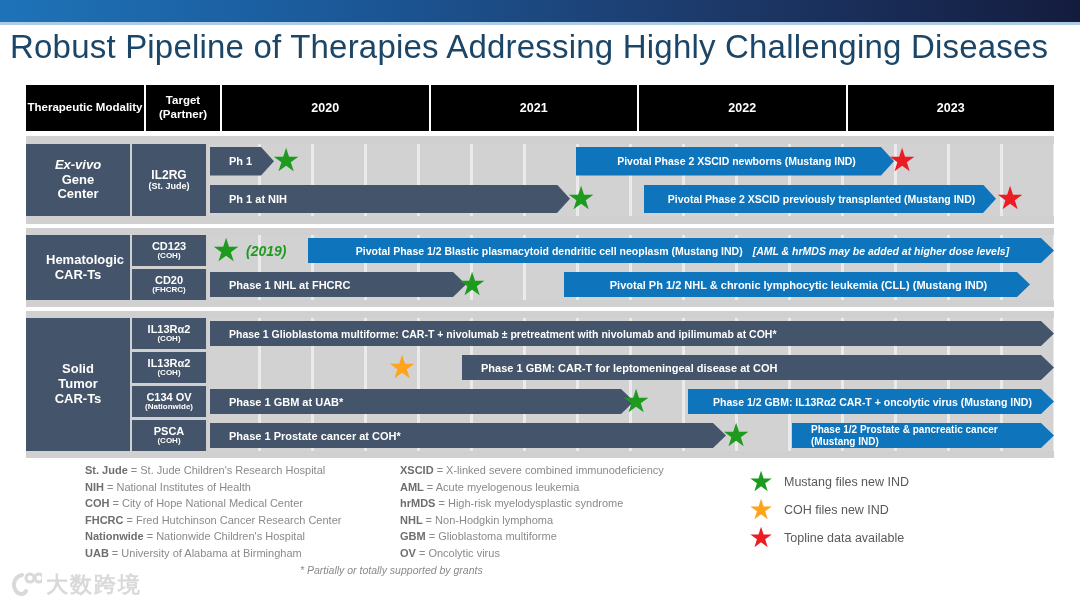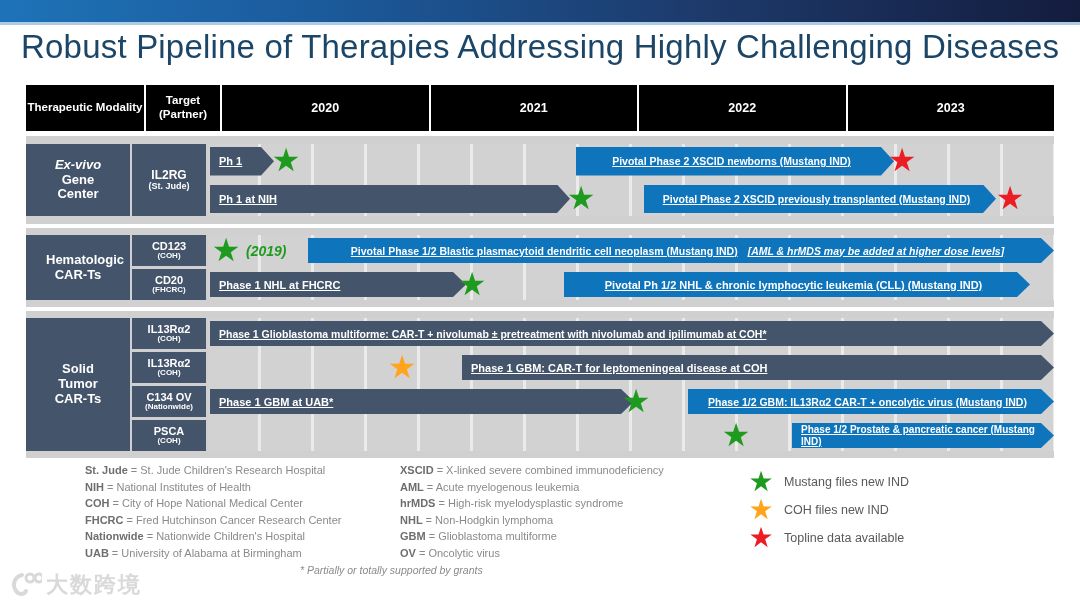--- a/index.html
+++ b/index.html
@@ -5,21 +5,21 @@
   html,body{margin:0;padding:0;background:#fff;}
   .slide{position:relative;width:1080px;height:608px;background:#ffffff;overflow:hidden;
          font-family:"Liberation Sans",sans-serif;}
 
   
   .topbar{position:absolute;left:0;top:0;width:1080px;height:22px;
           background:linear-gradient(to right,#1E73B8,#1b5a9b 30%,#1d3a6b 65%,#141c3e);}
   .topbar-underline{position:absolute;left:0;top:22px;width:1080px;height:3px;background:#AECBE4;}
 
   
-  .title{position:absolute;left:21px;top:28px;width:1050px;font-size:33px;font-weight:400;
+  .title{position:absolute;left:10px;top:28px;width:1050px;font-size:33px;font-weight:400;
          color:#1C4668;letter-spacing:.2px;white-space:nowrap;}
 
   
   .hdr{position:absolute;left:26px;top:85px;width:1028px;height:46px;display:flex;gap:2px;}
   .hdr-cell{background:#000;color:#fff;display:flex;align-items:center;justify-content:center;
             text-align:center;font-weight:bold;}
   .hdr-modality{width:118px;font-size:11.5px;line-height:1.2;}
   .hdr-target{width:74px;font-size:11.5px;line-height:1.2;}
   .hdr-years{flex:1;display:flex;gap:2px;}
   .hdr-year{flex:1;background:#000;color:#fff;display:flex;align-items:center;justify-content:center;
@@ -39,22 +39,22 @@
   .target{flex:1;background:#44546A;color:#fff;display:flex;flex-direction:column;
           align-items:center;justify-content:center;text-align:center;line-height:1.05;}
   .target .tname{font-weight:bold;font-size:11px;}
   .target .tpartner{font-weight:bold;font-size:8px;}
   .timeline{flex:1;position:relative;display:flex;flex-direction:column;gap:3px;
             background:repeating-linear-gradient(to right,rgba(255,255,255,0) 0 50px,rgba(255,255,255,.55) 50px 53px),#d2d2d2;}
   .trow{flex:1;position:relative;}
 
   
   .bar{position:absolute;top:3px;bottom:3px;display:flex;align-items:center;color:#fff;
-       font-weight:bold;font-size:11px;white-space:nowrap;padding-left:9px;box-sizing:border-box;
-       clip-path:polygon(0 0,calc(100% - 13px) 0,100% 50%,calc(100% - 13px) 100%,0 100%);text-decoration:underline;}
+       font-weight:bold;font-size:11px;white-space:nowrap;padding-left:19px;box-sizing:border-box;
+       clip-path:polygon(0 0,calc(100% - 13px) 0,100% 50%,calc(100% - 13px) 100%,0 100%);}
   .bar.dark{background:#44546A;}
   .bar.blue{background:#0E74BB;justify-content:center;padding-right:16px;}
   .bar.sm{font-size:10.5px;}
   .bar .note{font-style:italic;margin-left:10px;}
   .bar.wrap{white-space:normal;line-height:1.15;font-size:10px;justify-content:flex-start;
             text-align:left;padding-right:18px;}
 
   
   .star{position:absolute;top:50%;transform:translateY(-53%);font-size:32px;line-height:1;
         width:32px;text-align:center;}
@@ -198,20 +198,21 @@
         <div class="trow">
           <span class="star orange" style="left:178px;">★</span>
           <div class="bar dark" style="left:254px;width:592px;">Phase 1 GBM:  CAR-T for leptomeningeal disease at COH</div>
         </div>
         <div class="trow">
           <div class="bar dark" style="left:2px;width:424px;">Phase 1 GBM at UAB*</div>
           <span class="star green" style="left:412px;">★</span>
           <div class="bar blue sm" style="left:480px;width:366px;">Phase 1/2 GBM:  IL13Rα2 CAR-T + oncolytic virus (Mustang IND)</div>
         </div>
         <div class="trow">
+          <div class="bar dark" style="left:2px;width:516px;">Phase 1 Prostate cancer at COH*</div>
           <span class="star green" style="left:512px;">★</span>
           <div class="bar blue wrap" style="left:584px;width:262px;">Phase 1/2  Prostate &amp; pancreatic cancer (Mustang IND)</div>
         </div>
       </div>
     </div>
   </div>
 
   <div class="abbrs abbrs-left">
     <div class="abbr-line"><b>St. Jude</b><span>= St. Jude Children's Research Hospital</span></div>
     <div class="abbr-line"><b>NIH</b><span>= National Institutes of Health</span></div>

